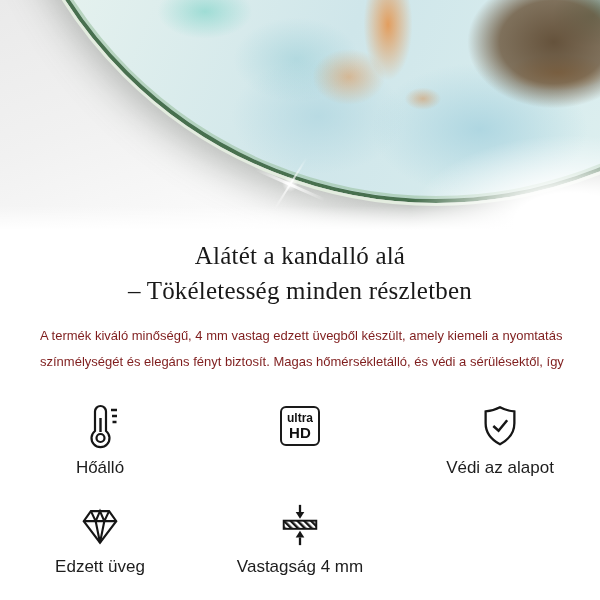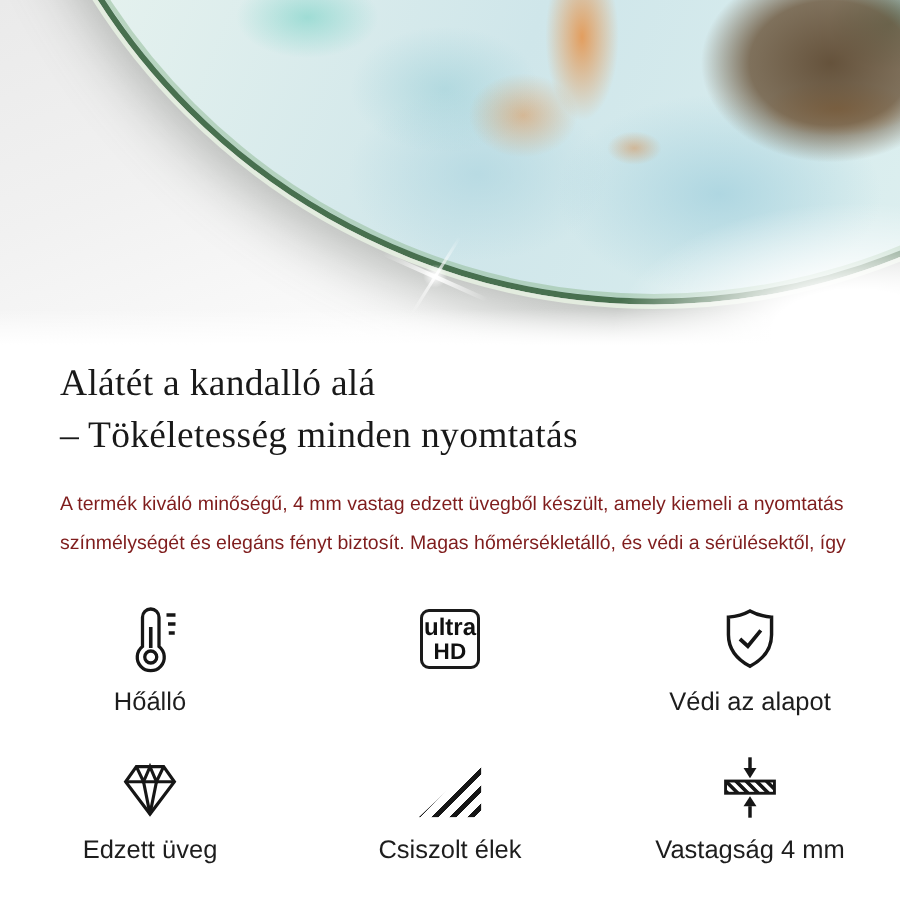--- a/index.html
+++ b/index.html
@@ -1,21 +1,21 @@
 <!DOCTYPE html>
 <html><head>
 <meta charset="utf-8">
 <style>
   * { box-sizing: border-box; margin: 0; padding: 0; }
   html,body { width:600px; height:600px; }
   body {
     width:600px; height:600px; background:#ffffff; overflow:hidden;
     font-family:"Liberation Sans", sans-serif;
   }
-  .page { position:relative; width:600px; height:600px; background:#fff; }
+  .page { position:relative; width:600px; height:600px; background:#fff;text-align:center; }
 
   
   .hero {
     position:relative; height:232px; overflow:hidden;
     background: linear-gradient(160deg, #eaeaea 0%, #f1f1f1 35%, #fbfbfb 70%, #ffffff 100%);
   }
   .disc {
     position:absolute; width:880px; height:880px; left:-4px; top:-677px;
     border-radius:50%;
     border:4px solid #48704f;
@@ -81,21 +81,21 @@
   .icon-box { height:46px; display:flex; align-items:center; justify-content:center; }
   .feature-label { margin-top:9px; font-size:17px; color:#1d1d1d; }
 
   svg.icon { stroke:#161616; fill:none; stroke-width:2.2; }
 
   .uhd-box {
     width:40px; height:40px; border:2.5px solid #1a1a1a; border-radius:6px;
     display:flex; flex-direction:column; align-items:center; justify-content:center;
     color:#111;
   }
-  .uhd-top { font-size:16px; font-weight:700; line-height:1.1; }
+  .uhd-top { font-size:12px; font-weight:700; line-height:1.1; }
   .uhd-bottom { font-size:15px; font-weight:700; line-height:1; letter-spacing:0.2px; }
 
   .stripe-triangle {
     width:42px; height:40px;
     clip-path: polygon(0% 100%, 100% 2%, 100% 100%);
     background: repeating-linear-gradient(135deg, #161616 0px, #161616 3.5px, rgba(0,0,0,0) 3.5px, rgba(0,0,0,0) 8.5px);
   }
 </style>
 </head>
 <body>
@@ -108,21 +108,21 @@
     <div class="fade-bottom"></div>
     <div class="sparkle">
       <div class="sparkle-core"></div>
     </div>
   </div>
 
   <div class="content">
 
     <h1>
       <span>Alátét a kandalló alá</span><br>
-      <span>– Tökéletesség minden nyomtatás</span>
+      <span>– Tökéletesség minden részletben</span>
     </h1>
 
     <div class="desc">
       <span>A termék kiváló minőségű, 4 mm vastag edzett üvegből készült, amely kiemeli a nyomtatás</span>
       <span>színmélységét és elegáns fényt biztosít. Magas hőmérsékletálló, és védi a sérülésektől, így</span>
     </div>
 
     <div class="features">
 
       <div class="feature">
@@ -161,26 +161,20 @@
           <svg class="icon" width="46" height="44" viewBox="0 0 48 46">
             <path d="M14.5,8.5 H33.5 L41,19 L24,41.5 L7,19 Z"></path>
             <path d="M7,19 H41"></path>
             <path d="M14.5,8.5 L19.5,19 L24,8.5 L28.5,19 L33.5,8.5"></path>
             <path d="M19.5,19 L24,41.5 M28.5,19 L24,41.5"></path>
           </svg>
         </div>
         <div class="feature-label">Edzett üveg</div>
       </div>
 
-      <div class="feature">
-        <div class="icon-box">
-          <div class="stripe-triangle"></div>
-        </div>
-        <div class="feature-label">Csiszolt élek</div>
-      </div>
 
       <div class="feature">
         <div class="icon-box">
           <svg class="icon" width="46" height="46" viewBox="0 0 48 48">
             <defs>
               <pattern id="hatch" patternUnits="userSpaceOnUse" width="5" height="5" patternTransform="rotate(-45)">
                 <rect x="0" y="0" width="2.5" height="5" fill="#161616" stroke="none"></rect>
               </pattern>
             </defs>
             <rect x="7" y="19.5" width="34" height="8.5" fill="url(#hatch)" stroke="#161616" stroke-width="2"></rect>

